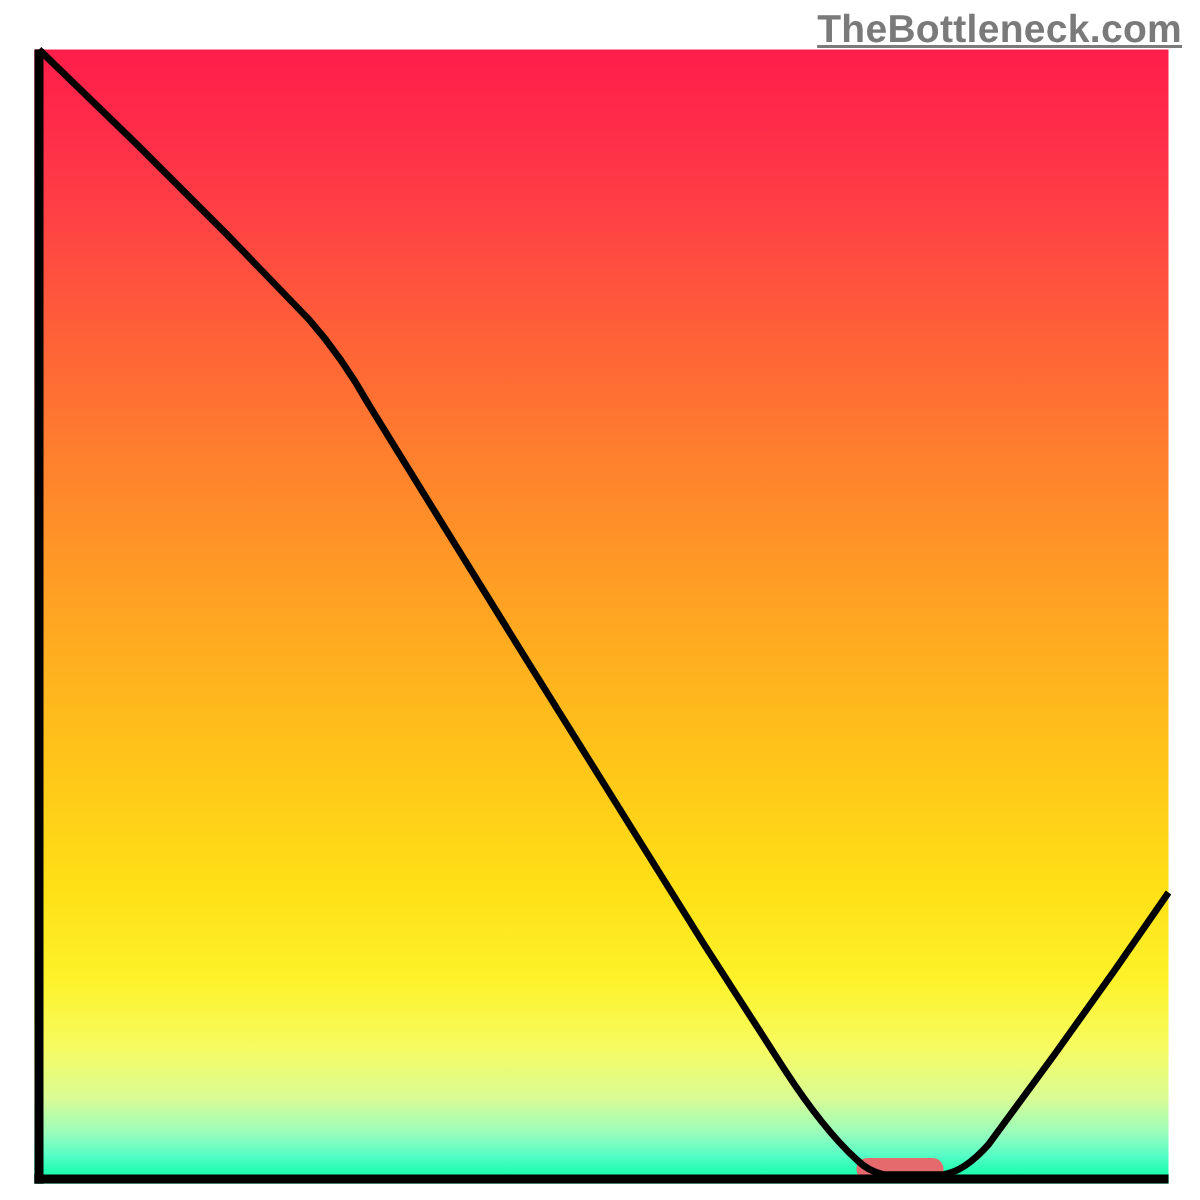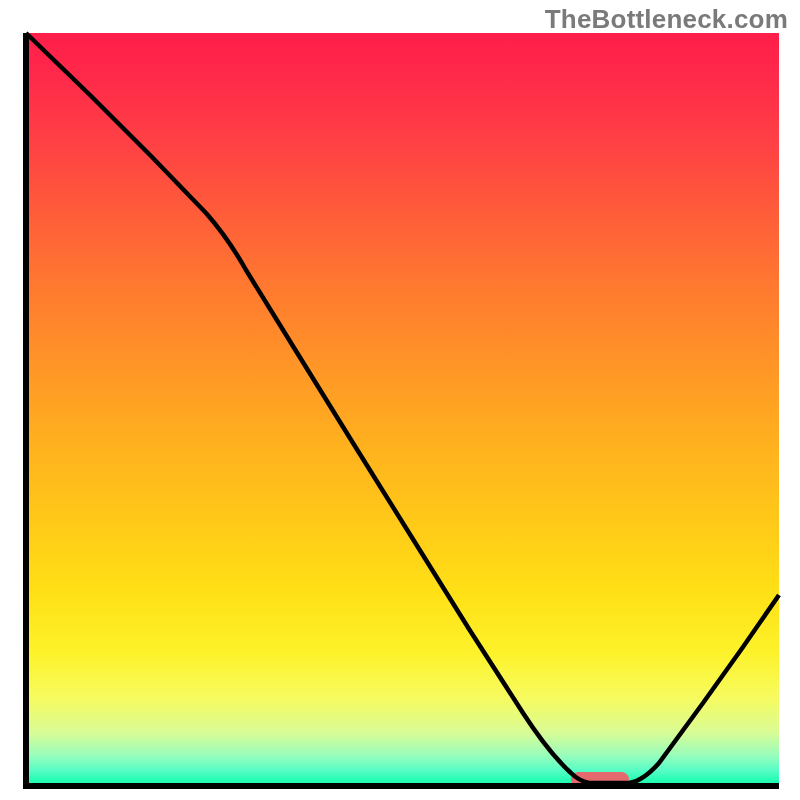--- a/index.html
+++ b/index.html
@@ -16,20 +16,21 @@
     height: 800px;
   }
   .attribution {
     position: absolute;
     top: 4px;
     right: 12px;
     font-size: 26px;
     font-weight: 600;
     color: #7a7a7a;
     letter-spacing: 0.2px;
+    text-decoration: underline;
   }
   .plot-frame {
     position: absolute;
     left: 23px;
     top: 33px;
     width: 756px;
     height: 756px;
     box-sizing: border-box;
   }
   

